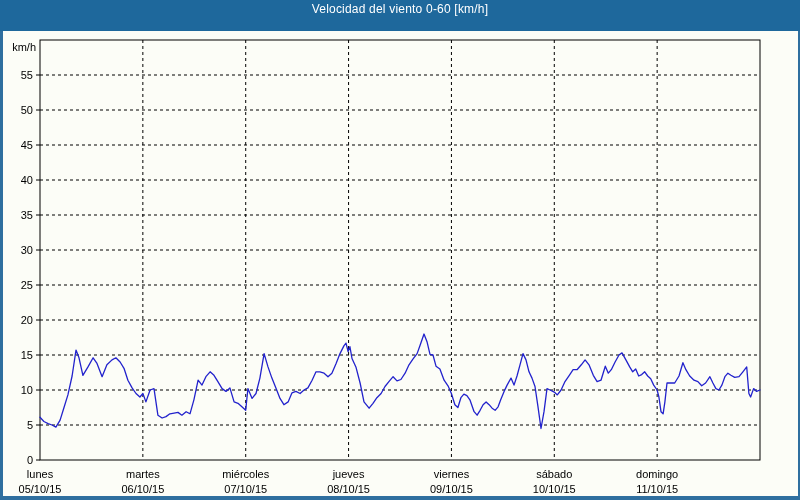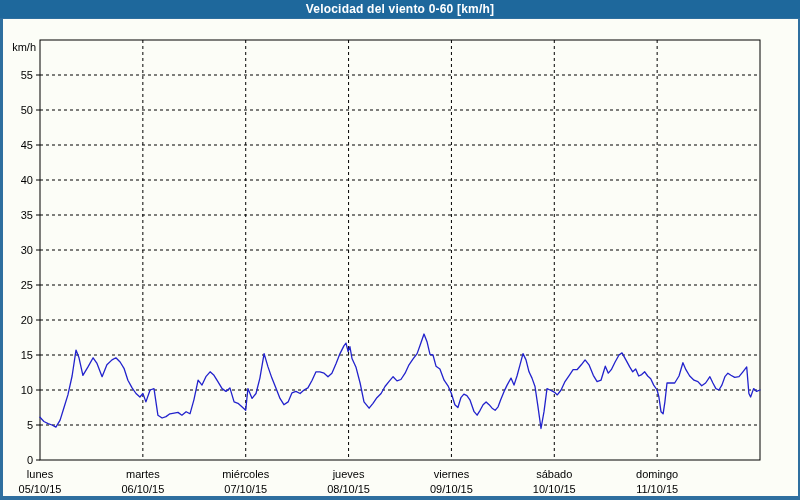--- a/index.html
+++ b/index.html
@@ -6,23 +6,23 @@
   .window{
     position:relative;width:800px;height:500px;overflow:hidden;
     background:#2f6f9f; 
     font-family:"Liberation Sans", sans-serif;
   }
   .content-bg{
     position:absolute;left:3px;right:2px;top:19px;bottom:4px;
     background:#fcfdf7;
   }
   .titlebar{
-    position:absolute;left:0;top:0;width:100%;height:18px;
+    position:absolute;left:0;top:0;width:100%;height:31px;
     background:#1e689c;color:#ffffff;
-    font-size:12px;font-weight:bold;line-height:19px;text-align:center;
+    font-size:12px;font-weight:normal;line-height:19px;text-align:center;
     letter-spacing:0.2px;
   }
   svg.chart{position:absolute;left:0;top:0;}
   svg text{font-family:"Liberation Sans", sans-serif;font-size:11px;fill:#000;}
 </style>
 </head>
 <body>
 
 <div class="window">
   <div class="content-bg"></div>

